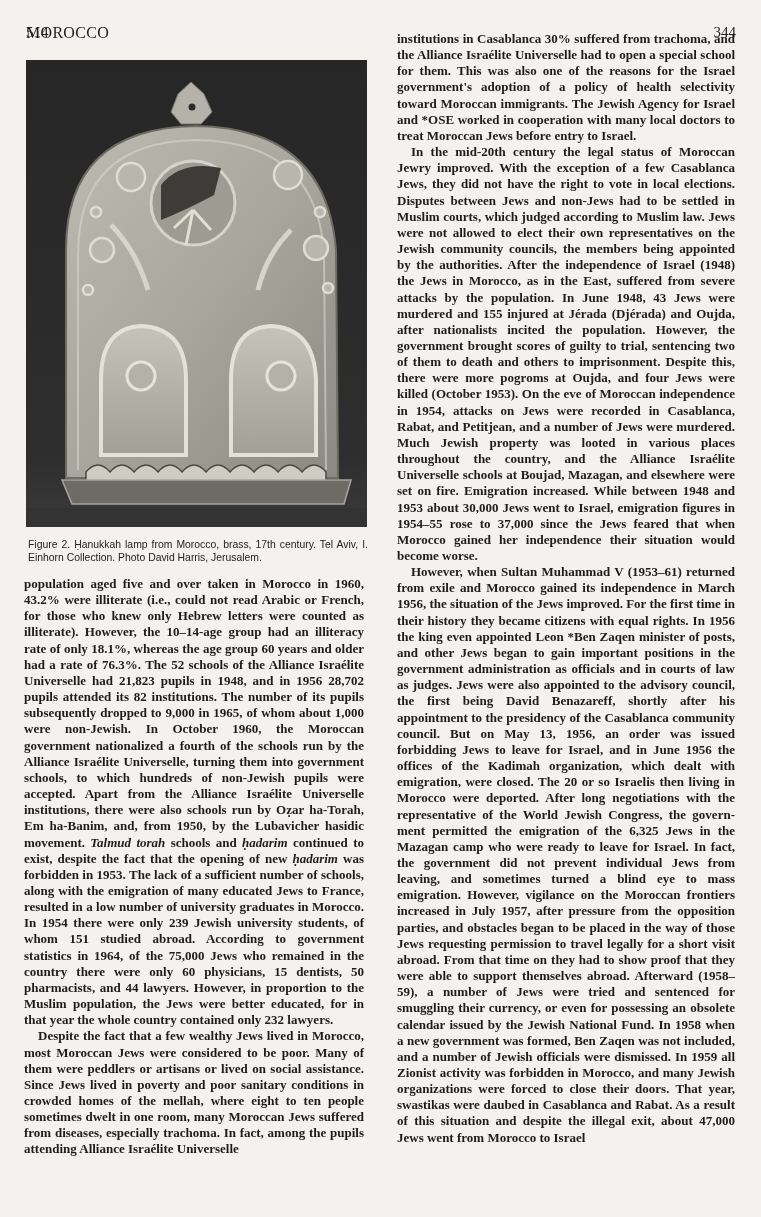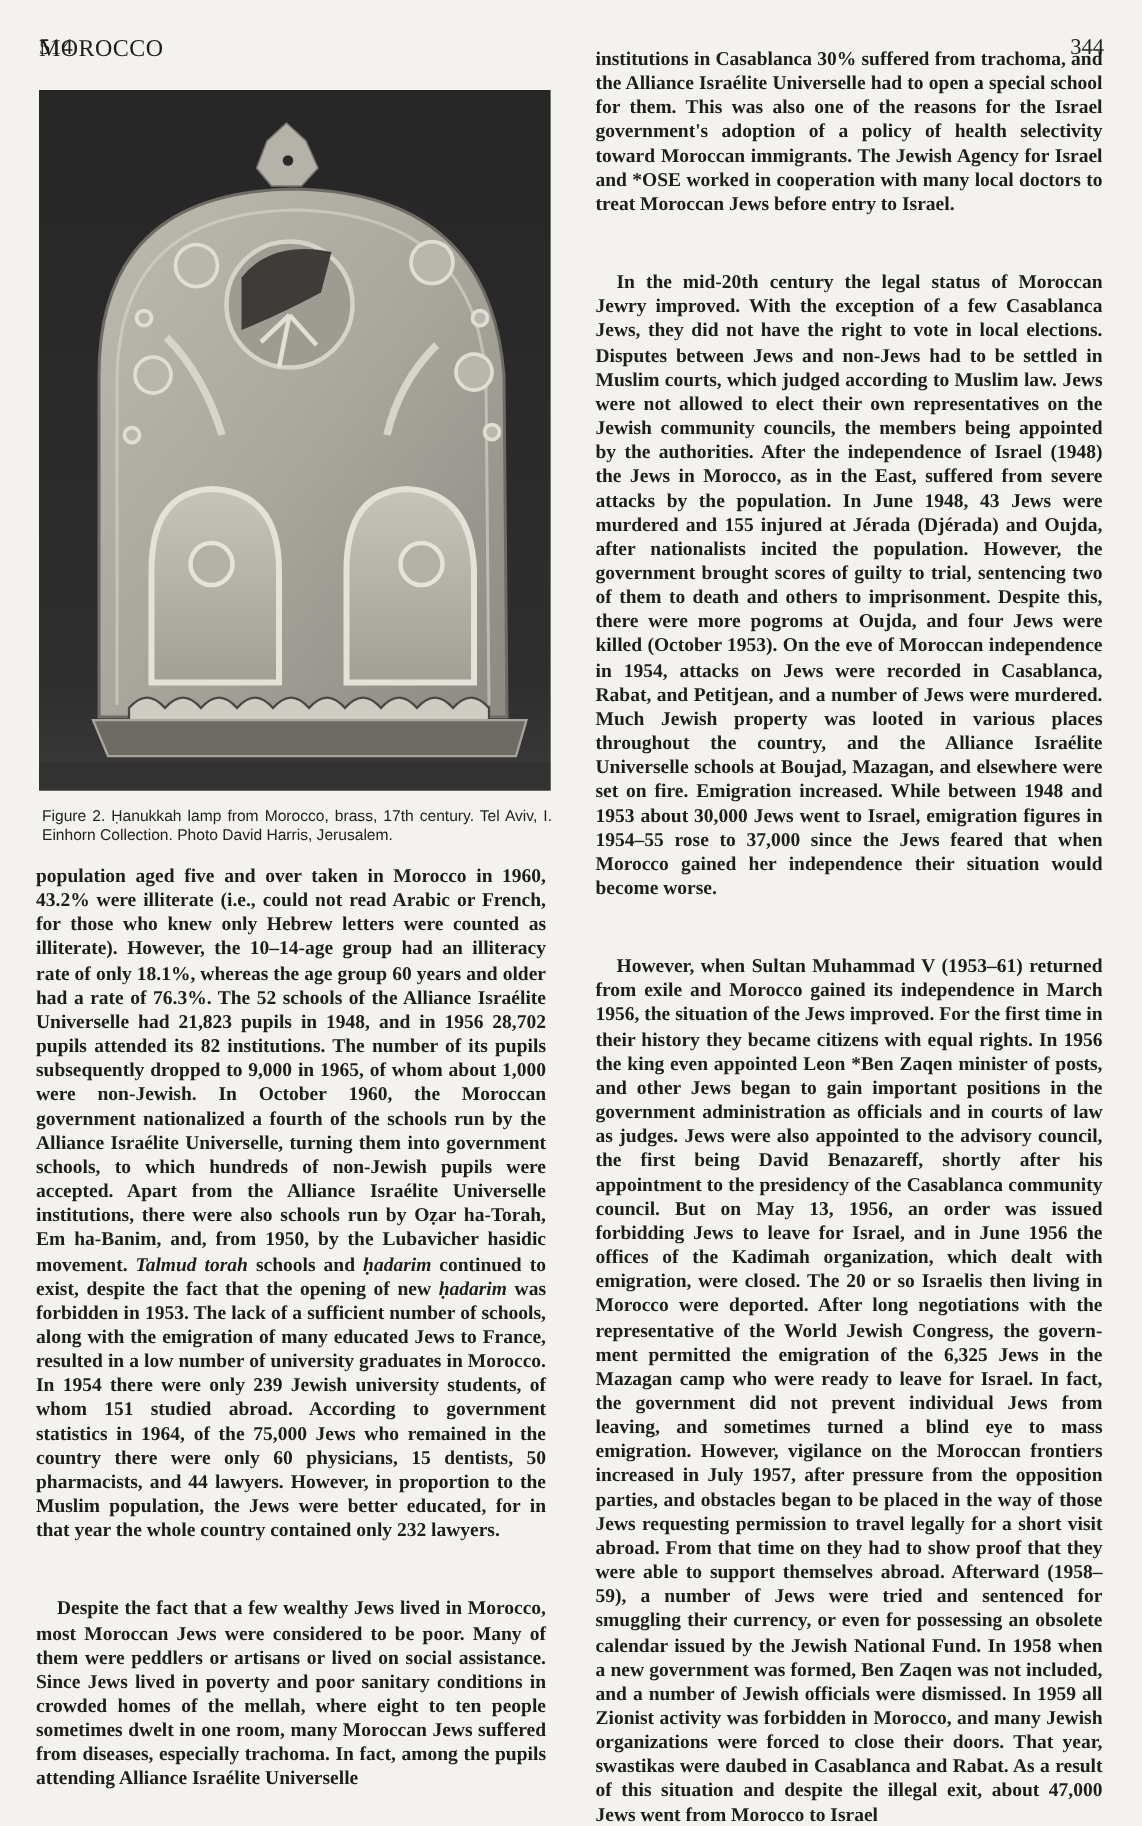--- a/index.html
+++ b/index.html
@@ -29,21 +29,21 @@
     font-size: 10.4px; line-height: 13px; text-align: justify;
     color: #222;
   }
 
   .col {
     position: absolute;
     font-size: 13px; line-height: 16.15px;
     text-align: justify; hyphens: manual; font-weight: bold;
   }
   .col p { margin: 0; text-indent: 0; }
-  .col p.indent { text-indent: 14px; margin-top: 36px; }
+  .col p.indent { text-indent: 14px; }
   .col-left { left: 24px; top: 576px; width: 340px; }
   .col-right { left: 397px; top: 31px; width: 338px; }
   .col i { font-style: italic; }
 </style>
 </head>
 <body>
 
 <div class="running-head">
   <span class="pg-left">514</span>
   <span class="title">MOROCCO</span>

